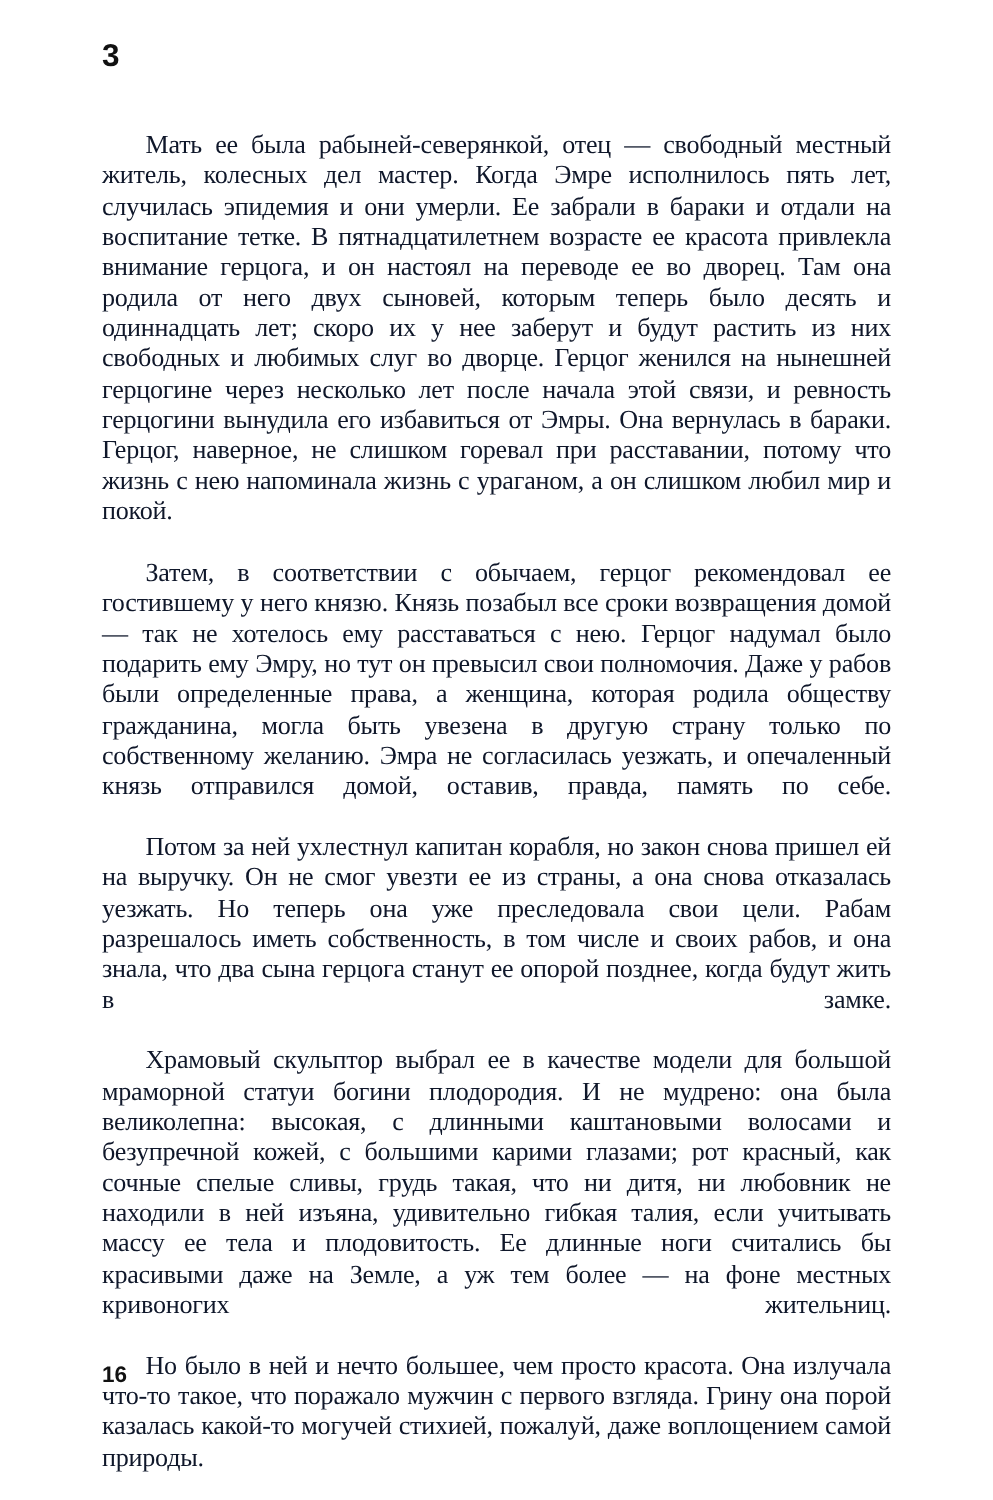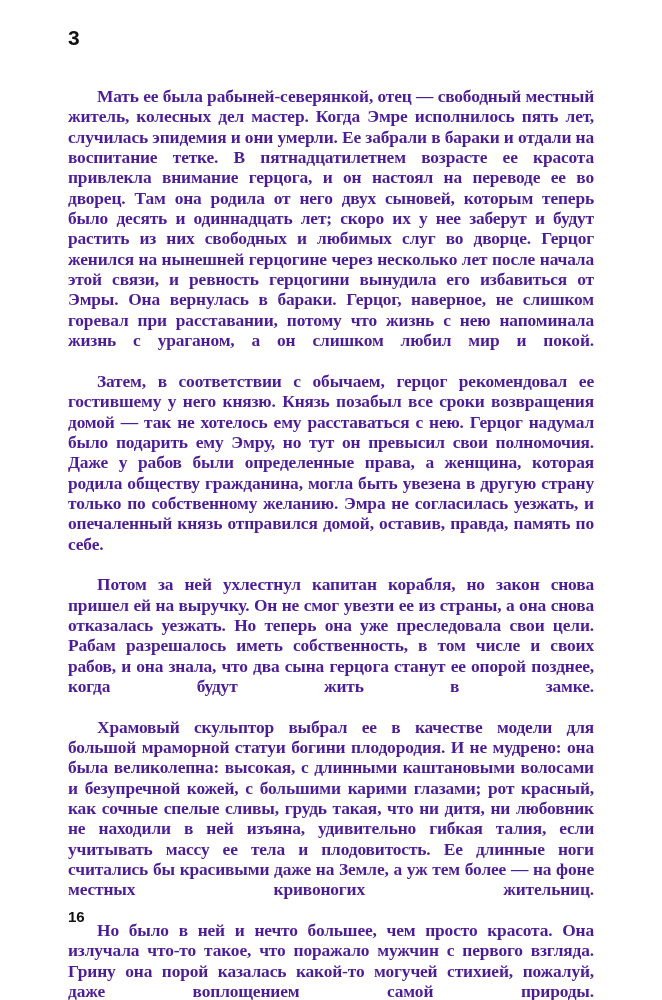--- a/index.html
+++ b/index.html
@@ -49,24 +49,24 @@
   }
 
   .para {
     margin: 0;
     padding: 0;
     text-indent: 29px;
     text-align: justify;
     text-justify: inter-word;
     font-size: 17.4px;
     line-height: 20.35px;
-    font-weight: bold;
+    font-weight: normal;
     letter-spacing: -0.15px;
     word-spacing: 0px;
-    color: #4c1d95;
+    color: #0f172a;
     hyphens: manual;
   }
 
   
   .para:after {
     content: "";
     display: inline-block;
     width: 100%;
   }
 

